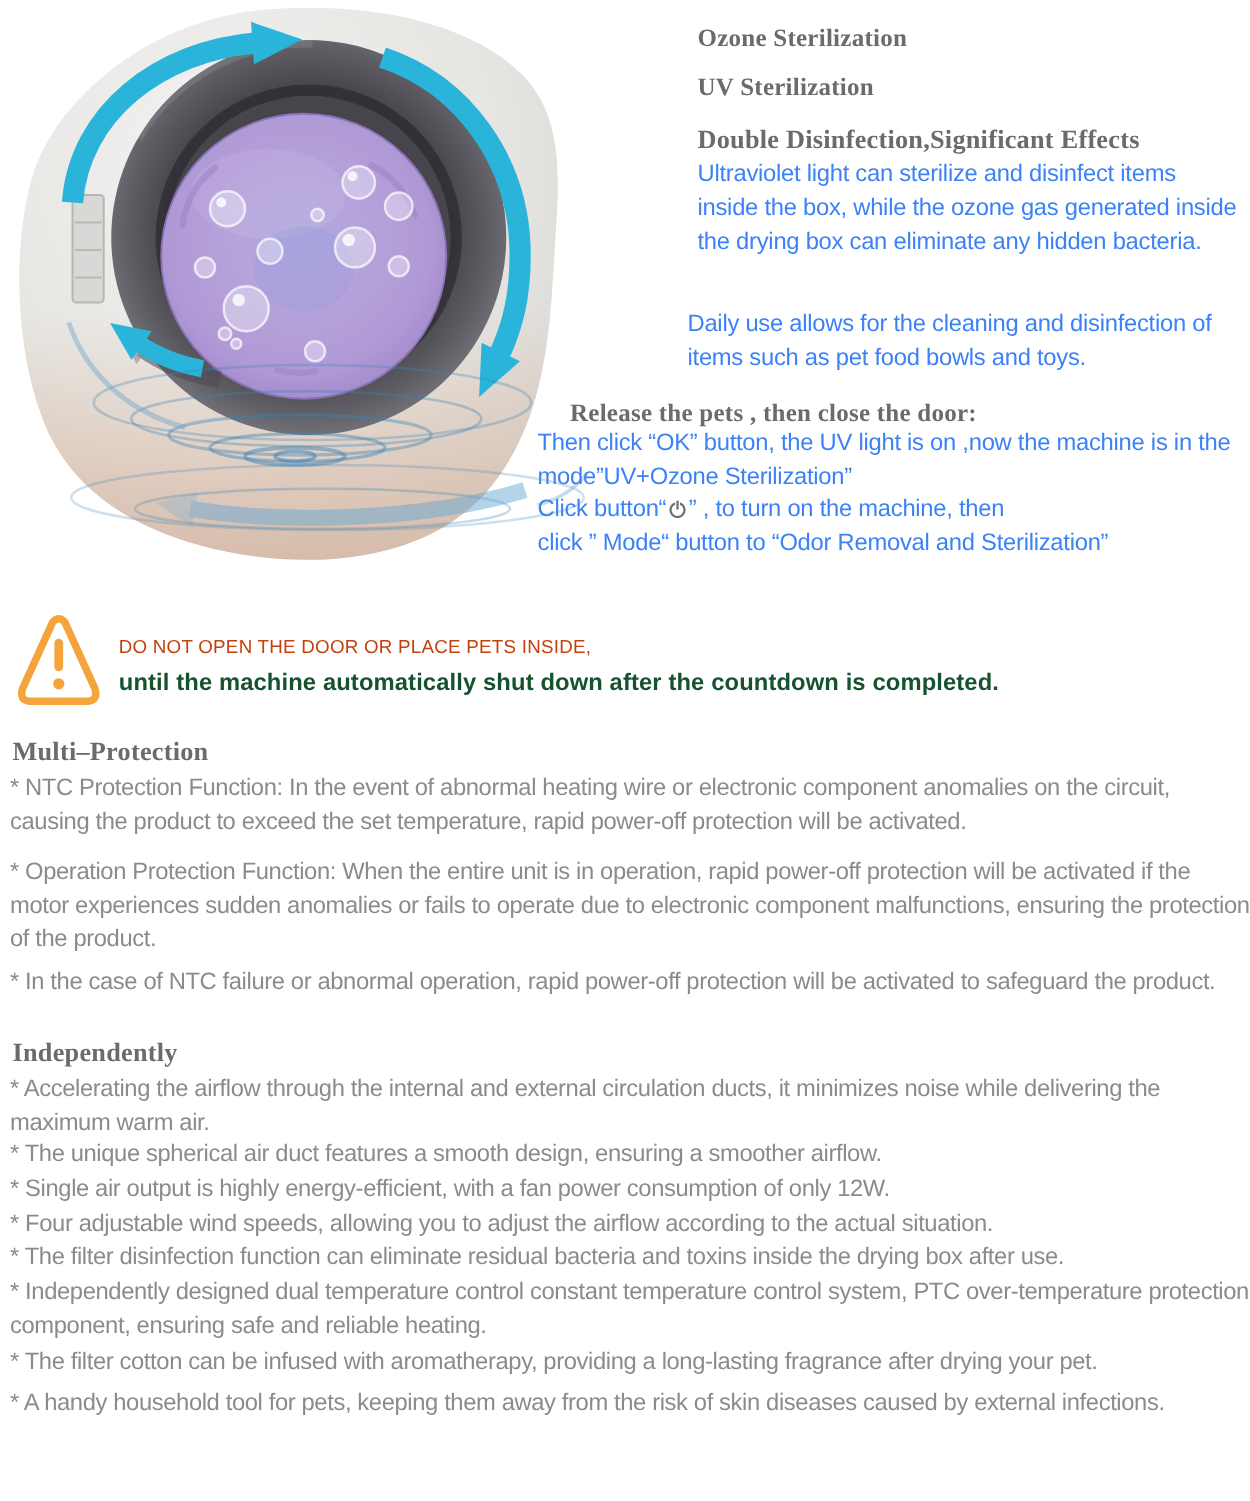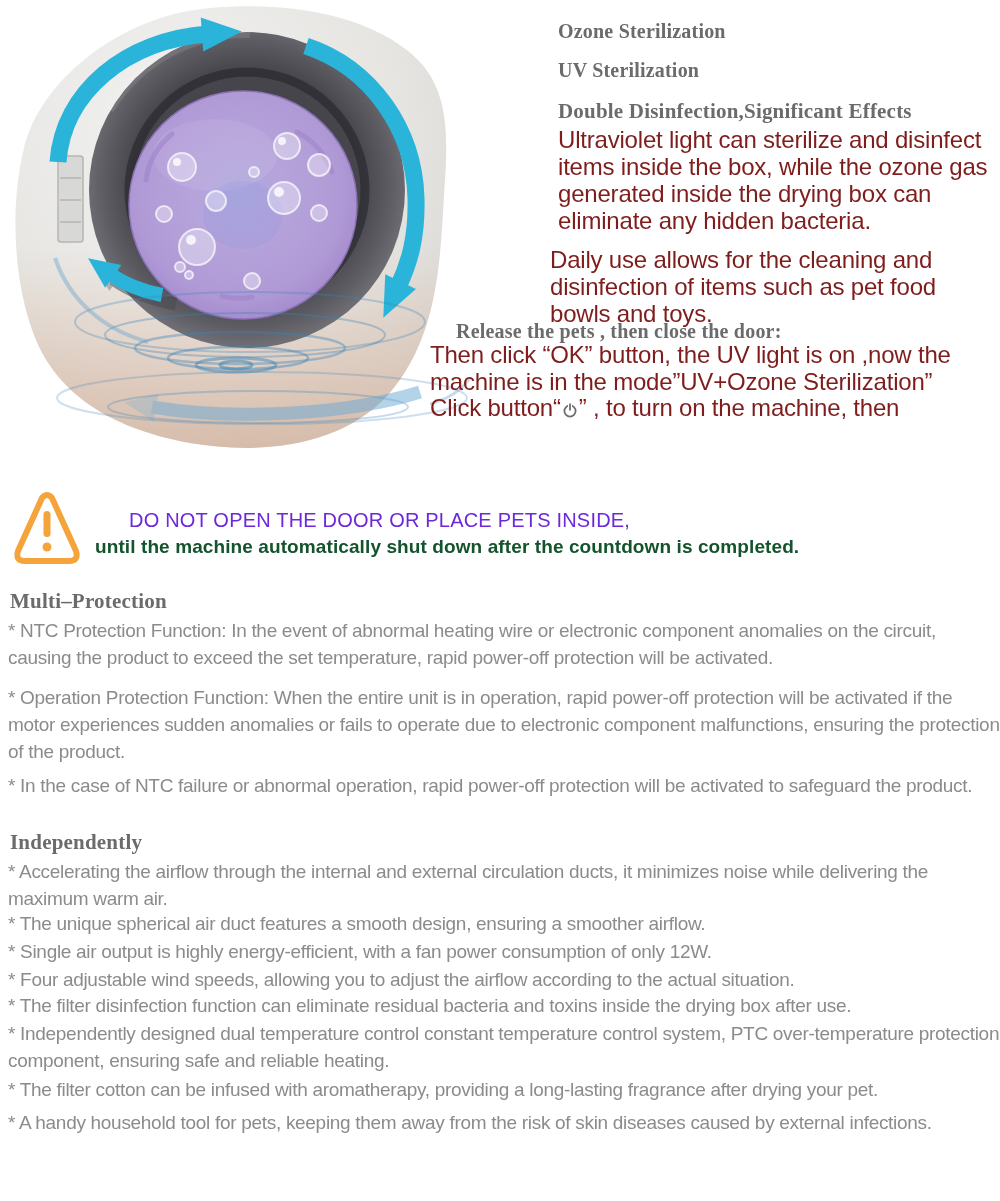--- a/index.html
+++ b/index.html
@@ -5,24 +5,24 @@
   html,body{margin:0;padding:0;}
   body{
     width:1000px;height:1201px;position:relative;background:#ffffff;
     font-family:"Liberation Sans", sans-serif;overflow:hidden;
   }
   .abs{position:absolute;}
   .serif-head{
     font-family:"Liberation Serif", serif;font-weight:bold;color:#6b6b6b;
     font-size:20px;letter-spacing:.2px;
   }
-  .body-text{color:#7f1d1d;font-size:24px;line-height:27px;letter-spacing:-.2px;}
+  .body-text{color:#3b82f6;font-size:19px;line-height:27px;letter-spacing:-.2px;}
   .hero-head{font-size:20px;}
   .hero-head-big{font-size:21px;}
-  .warn-line1{color:#6d28d9;font-size:20px;letter-spacing:.2px;white-space:nowrap;margin-left:34px;}
+  .warn-line1{color:#c2410c;font-size:15px;letter-spacing:.2px;white-space:nowrap;}
   .warn-line2{color:#14532d;font-size:19px;font-weight:bold;letter-spacing:.1px;white-space:nowrap;}
   .sec-title{font-size:21px;}
   .sec-para{color:#8b8b8b;font-size:19px;line-height:27px;letter-spacing:-.3px;margin:0;}
   .power-icon-svg{display:inline-block;vertical-align:-2px;margin:0 1px;}
 </style>
 </head>
 <body>
 
 <svg class="abs" style="left:0;top:0" width="530" height="470" viewBox="0 0 530 470">
   <defs>
@@ -150,20 +150,21 @@
 <div class="abs serif-head hero-head" style="left:456px;top:320px">Release the pets , then close the door:</div>
 
 <p class="abs body-text" style="left:430px;top:341px;width:572px;margin:0">Then click “OK” button, the UV light is on ,now the machine is in the mode”UV+Ozone Sterilization”</p>
 
 <p class="abs body-text" style="left:430px;top:394px;width:572px;margin:0">
   <span>Click button“</span><svg class="power-icon-svg" width="16" height="16" viewBox="0 0 16 16">
       <circle cx="8" cy="9" r="5.6" fill="none" stroke="#6e6e6e" stroke-width="1.8"></circle>
       <line x1="8" y1="1" x2="8" y2="9" stroke="#ffffff" stroke-width="4"></line>
       <line x1="8" y1="1.5" x2="8" y2="8.5" stroke="#6e6e6e" stroke-width="1.8"></line>
     </svg><span>” , to turn on the machine, then</span><br>
+  <span>click ” Mode“ button to “Odor Removal and Sterilization”</span>
 </p>
 
 <svg class="abs" style="left:14px;top:491px" width="66" height="74" viewBox="0 0 66 74">
   <path d="M 28 7 Q 33 1 38 7 L 62 60 Q 65 70 55 70 L 11 70 Q 1 70 4 60 Z" fill="none" stroke="#f5a43c" stroke-width="6" stroke-linejoin="round"></path>
   <rect x="29.5" y="20" width="7" height="26" rx="3.5" fill="#f5a43c"></rect>
   <circle cx="33" cy="56" r="4.5" fill="#f5a43c"></circle>
 </svg>
 <div class="abs warn-line1" style="left:95px;top:509px">DO NOT OPEN THE DOOR OR PLACE PETS INSIDE,</div>
 <div class="abs warn-line2" style="left:95px;top:536px">until the machine automatically shut down after the countdown is completed.</div>
 

